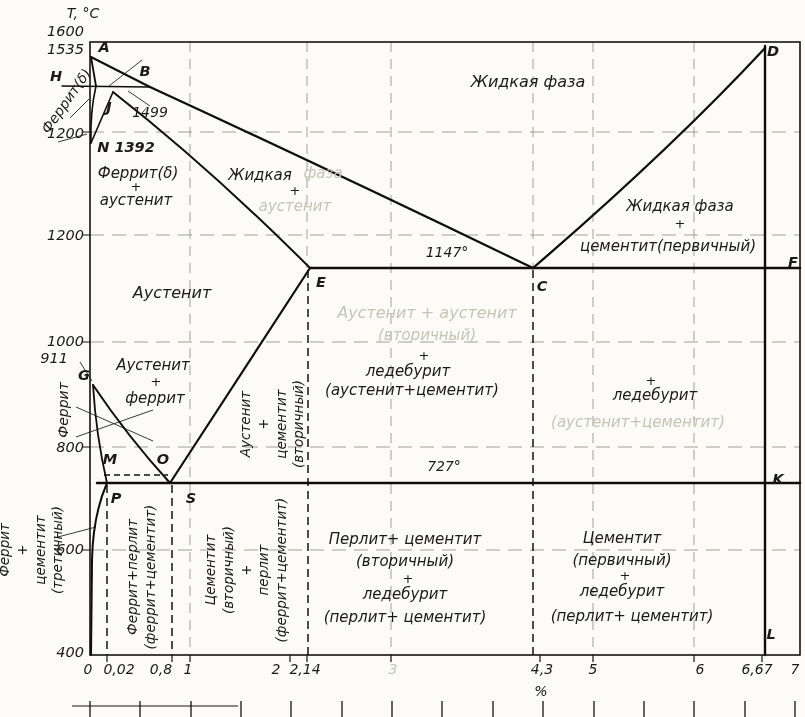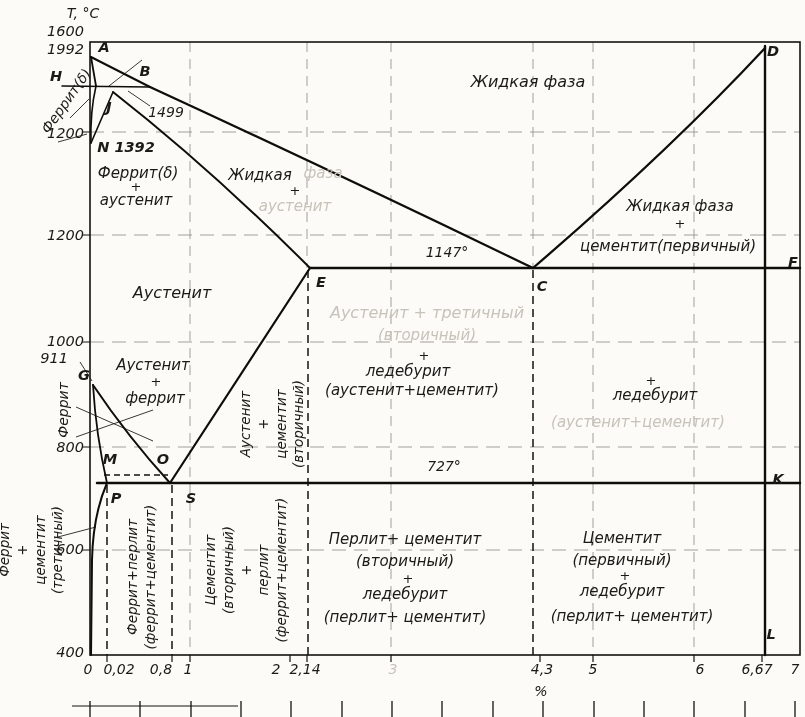--- a/index.html
+++ b/index.html
@@ -85,21 +85,21 @@
       <path d="M93,385 Q96,435 107,483" stroke-width="1.8"></path>
       <path d="M170,483 Q250,360 310,268" stroke-width="2.2"></path>
       <path d="M97,483 L800,483" stroke-width="2.5"></path>
       <path d="M107,483 Q93,515 92,560 L91,655" stroke-width="2"></path>
       <path d="M765,46 L765,655" stroke-width="2.4"></path>
     </g>
   </svg>
 
   <span class="lb tk" style="left:83px;top:13px">T, °C</span>
   <span class="lb yt" style="left:84px;top:31px">1600</span>
-  <span class="lb yt" style="left:84px;top:49px">1992</span>
+  <span class="lb yt" style="left:84px;top:49px">1535</span>
   <span class="lb yt" style="left:84px;top:133px">1200</span>
   <span class="lb yt" style="left:84px;top:235px">1200</span>
   <span class="lb yt" style="left:84px;top:341px">1000</span>
   <span class="lb yt" style="left:68px;top:358px">911</span>
   <span class="lb yt" style="left:84px;top:447px">800</span>
   <span class="lb yt" style="left:84px;top:549px">600</span>
   <span class="lb yt" style="left:84px;top:652px">400</span>
 
   <span class="lb tk" style="left:88px;top:669px">0</span>
   <span class="lb tk" style="left:119px;top:669px">0,02</span>
@@ -125,21 +125,21 @@
   <span class="lb pt" style="left:542px;top:286px">C</span>
   <span class="lb pt" style="left:793px;top:262px">F</span>
   <span class="lb pt" style="left:84px;top:375px">G</span>
   <span class="lb pt" style="left:110px;top:459px">M</span>
   <span class="lb pt" style="left:163px;top:459px">O</span>
   <span class="lb pt" style="left:116px;top:498px">P</span>
   <span class="lb pt" style="left:191px;top:498px">S</span>
   <span class="lb pt" style="left:778px;top:479px">K</span>
   <span class="lb pt" style="left:771px;top:634px">L</span>
 
-  <span class="lb tk" style="left:166px;top:112px">1499</span>
+  <span class="lb tk" style="left:150px;top:112px">1499</span>
   <span class="lb tk" style="left:447px;top:252px">1147°</span>
   <span class="lb tk" style="left:444px;top:466px">727°</span>
 
   <span class="lb big" style="left:528px;top:82px">Жидкая фаза</span>
 
   <span class="lb" style="left:260px;top:176px">Жидкая</span>
   <span class="lb faint" style="left:323px;top:174px">фаза</span>
   <span class="lb sm" style="left:295px;top:191px">+</span>
   <span class="lb faint" style="left:295px;top:207px">аустенит</span>
 
@@ -150,21 +150,21 @@
   <span class="lb" style="left:680px;top:207px">Жидкая фаза</span>
   <span class="lb sm" style="left:680px;top:224px">+</span>
   <span class="lb" style="left:668px;top:247px">цементит(первичный)</span>
 
   <span class="lb big" style="left:172px;top:293px">Аустенит</span>
 
   <span class="lb" style="left:153px;top:366px">Аустенит</span>
   <span class="lb sm" style="left:156px;top:382px">+</span>
   <span class="lb" style="left:155px;top:399px">феррит</span>
 
-  <span class="lb big faint" style="left:427px;top:313px">Аустенит + третичный</span>
+  <span class="lb big faint" style="left:427px;top:313px">Аустенит + аустенит</span>
   <span class="lb faint" style="left:427px;top:336px">(вторичный)</span>
   <span class="lb sm" style="left:424px;top:356px">+</span>
   <span class="lb" style="left:408px;top:372px">ледебурит</span>
   <span class="lb" style="left:412px;top:391px">(аустенит+цементит)</span>
 
   <span class="lb sm" style="left:651px;top:381px">+</span>
   <span class="lb" style="left:655px;top:396px">ледебурит</span>
   <span class="lb faint" style="left:638px;top:423px">(аустенит+цементит)</span>
 
   <span class="lb" style="left:405px;top:540px">Перлит+ цементит</span>

